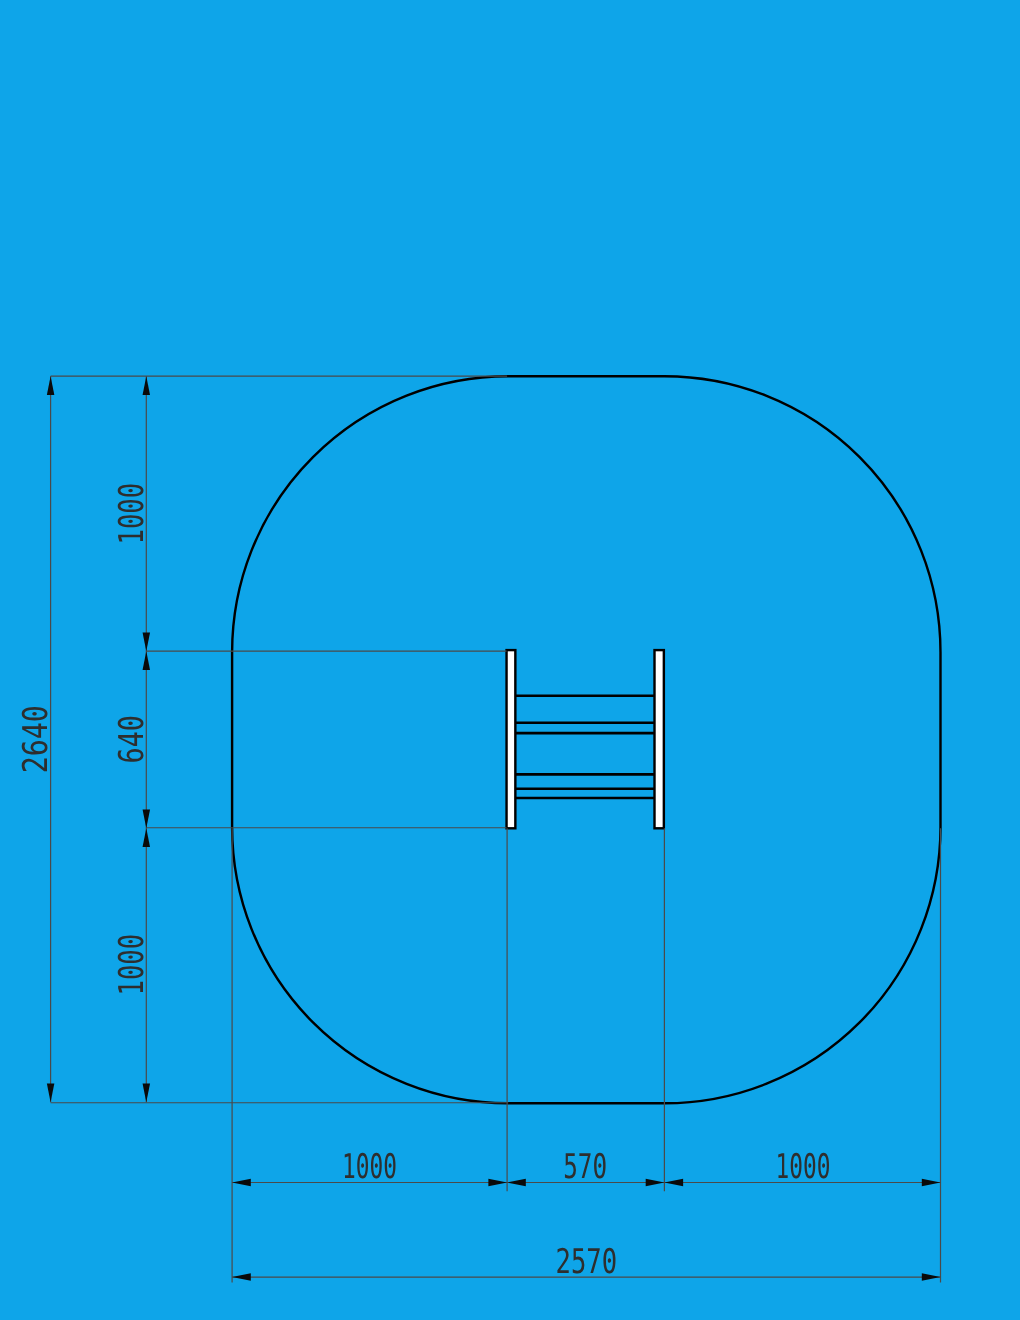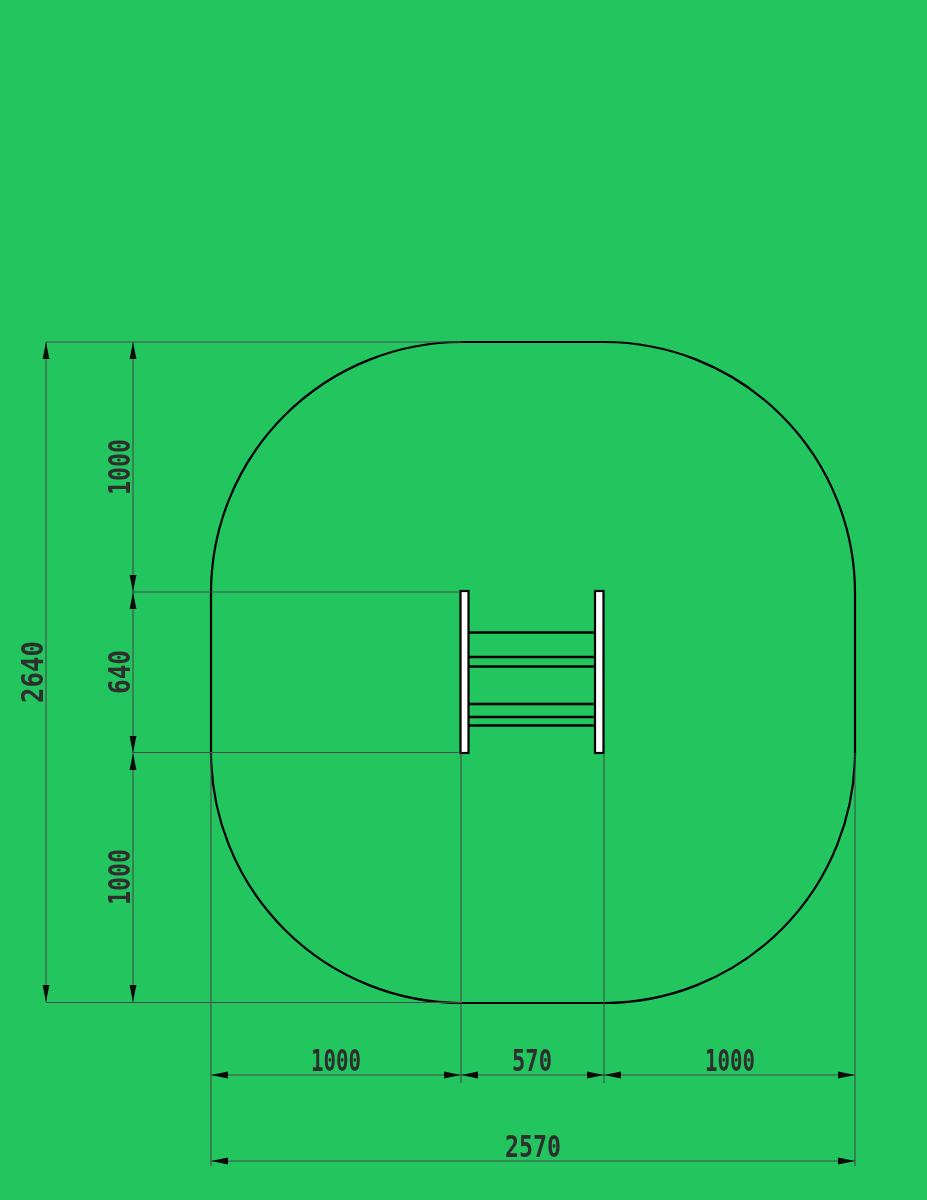--- a/index.html
+++ b/index.html
@@ -6,22 +6,21 @@
     margin: 0;
     padding: 0;
     background: #ffffff;
     width: 927px;
     height: 1200px;
     overflow: hidden;
   }
   .drawing-wrap {
     width: 927px;
     height: 1200px;
-    background: #22c55e;
-    font-weight: bold;
+    background: #0ea5e9;
   }
   svg text {
     font-family: "DejaVu Sans Mono", "Liberation Mono", monospace;
     font-size: 31px;
     fill: #2e2e2e;
   }
   .obj-stroke   { stroke: #000000; fill: none; }
   .obj-fill     { stroke: #000000; fill: #ffffff; }
   .dim-stroke   { stroke: #4a4a4a; stroke-width: 1.1; fill: none; }
   .arrow        { fill: #0a0a0a; stroke: none; }

